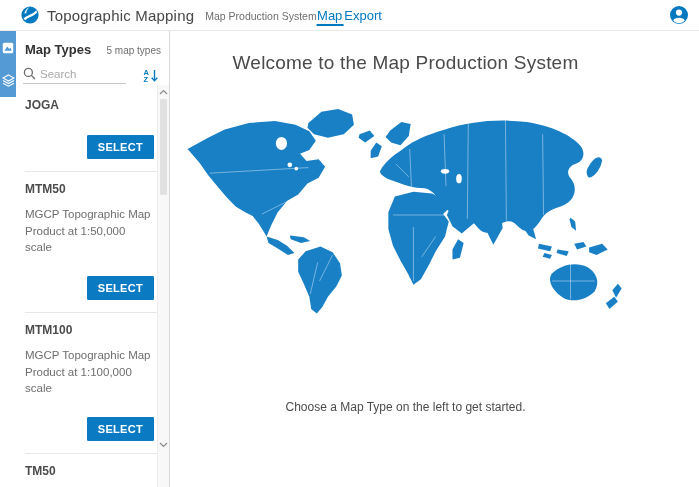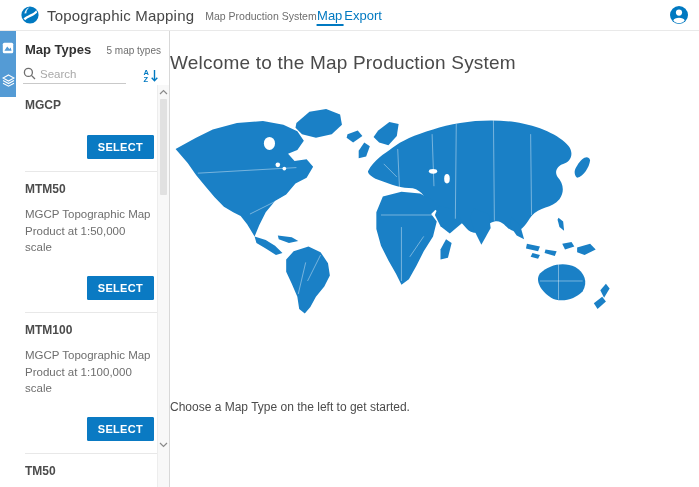--- a/index.html
+++ b/index.html
@@ -55,21 +55,21 @@
                 cursor:pointer; letter-spacing:.3px;margin-top:13px; }
   
   .scrollbar { position:absolute; top:54px; bottom:0; right:0; width:12px;
                background:#f8f8f8; border-left:1px solid #ededed; }
   .sb-arrow { height:13px; display:flex; align-items:center; justify-content:center;
               cursor:pointer; }
   .sb-down { position:absolute; bottom:36px; left:0; right:0; }
   .sb-thumb { position:absolute; top:14px; left:2px; width:7px; height:96px;
               background:#e1e1e1; border-radius:1px; cursor:pointer; }
   
-  .main { flex:1; display:flex; flex-direction:column; 
+  .main { flex:1; display:flex; flex-direction:column; align-items:center;
           padding-top:21px; padding-right:58px; background:#fff; }
   .welcome { font-size:19px; font-weight:normal; color:#4a4a4a; letter-spacing:.2px; }
   .world-map { margin-top:30px; }
   .instruction { margin-top:74px; font-size:12px; color:#4c4c4c; }
 </style>
 </head>
 <body>
 
 <div class="app">
 
@@ -129,21 +129,21 @@
           <svg width="16" height="15" viewBox="0 0 16 15">
             <text x="0.5" y="6.8" font-size="7.5" font-weight="bold" fill="#0079c1" font-family="Liberation Sans, sans-serif">A</text>
             <text x="0.5" y="14.2" font-size="7.5" font-weight="bold" fill="#0079c1" font-family="Liberation Sans, sans-serif">Z</text>
             <line x1="11.5" y1="2" x2="11.5" y2="12" stroke="#0079c1" stroke-width="1.4"></line>
             <path d="M8.7,9.7 L11.5,12.8 L14.3,9.7" fill="none" stroke="#0079c1" stroke-width="1.4"></path>
           </svg>
         </span>
       </div>
       <div class="type-list" id="type-list">
   <div class="type-item">
-    <h3>MGCP</h3>
+    <h3>JOGA</h3>
     <div class="sel-row">
       <button class="select-btn">SELECT</button>
     </div>
   </div>
 
   <div class="type-item">
     <h3>MTM50</h3>
     <p>MGCP Topographic Map Product at 1:50,000 scale</p>
     <div class="sel-row">
       <button class="select-btn">SELECT</button>

